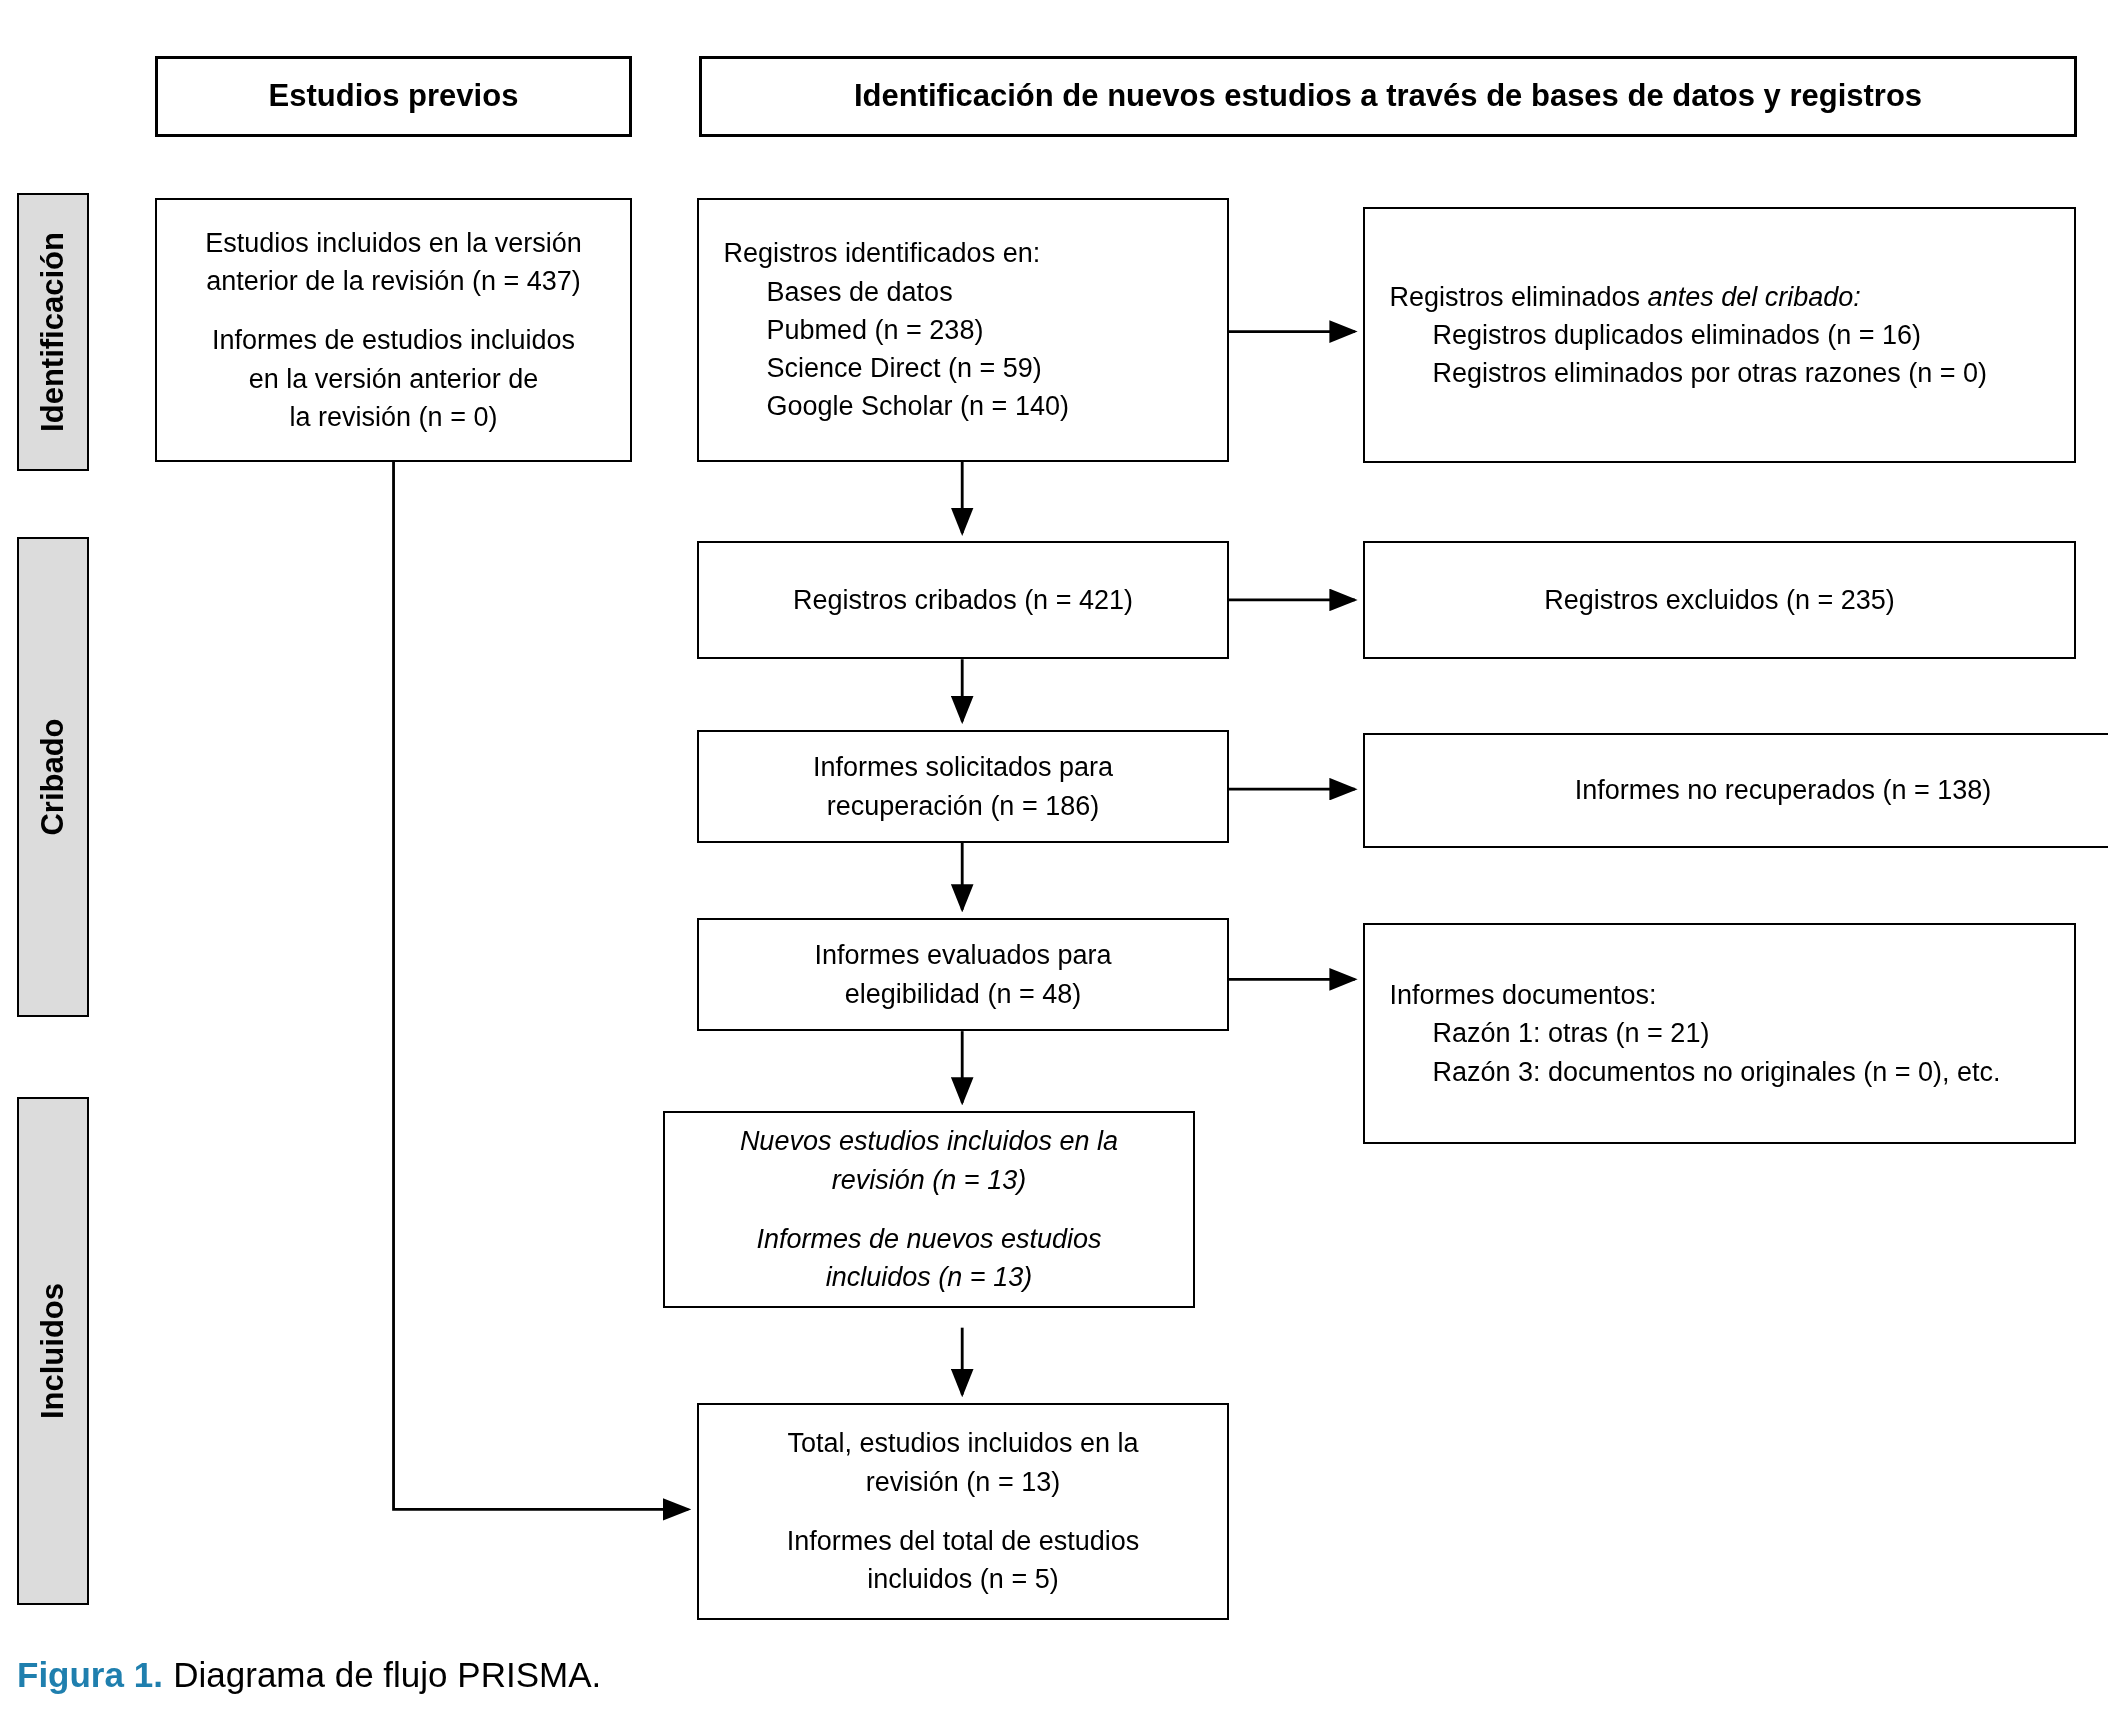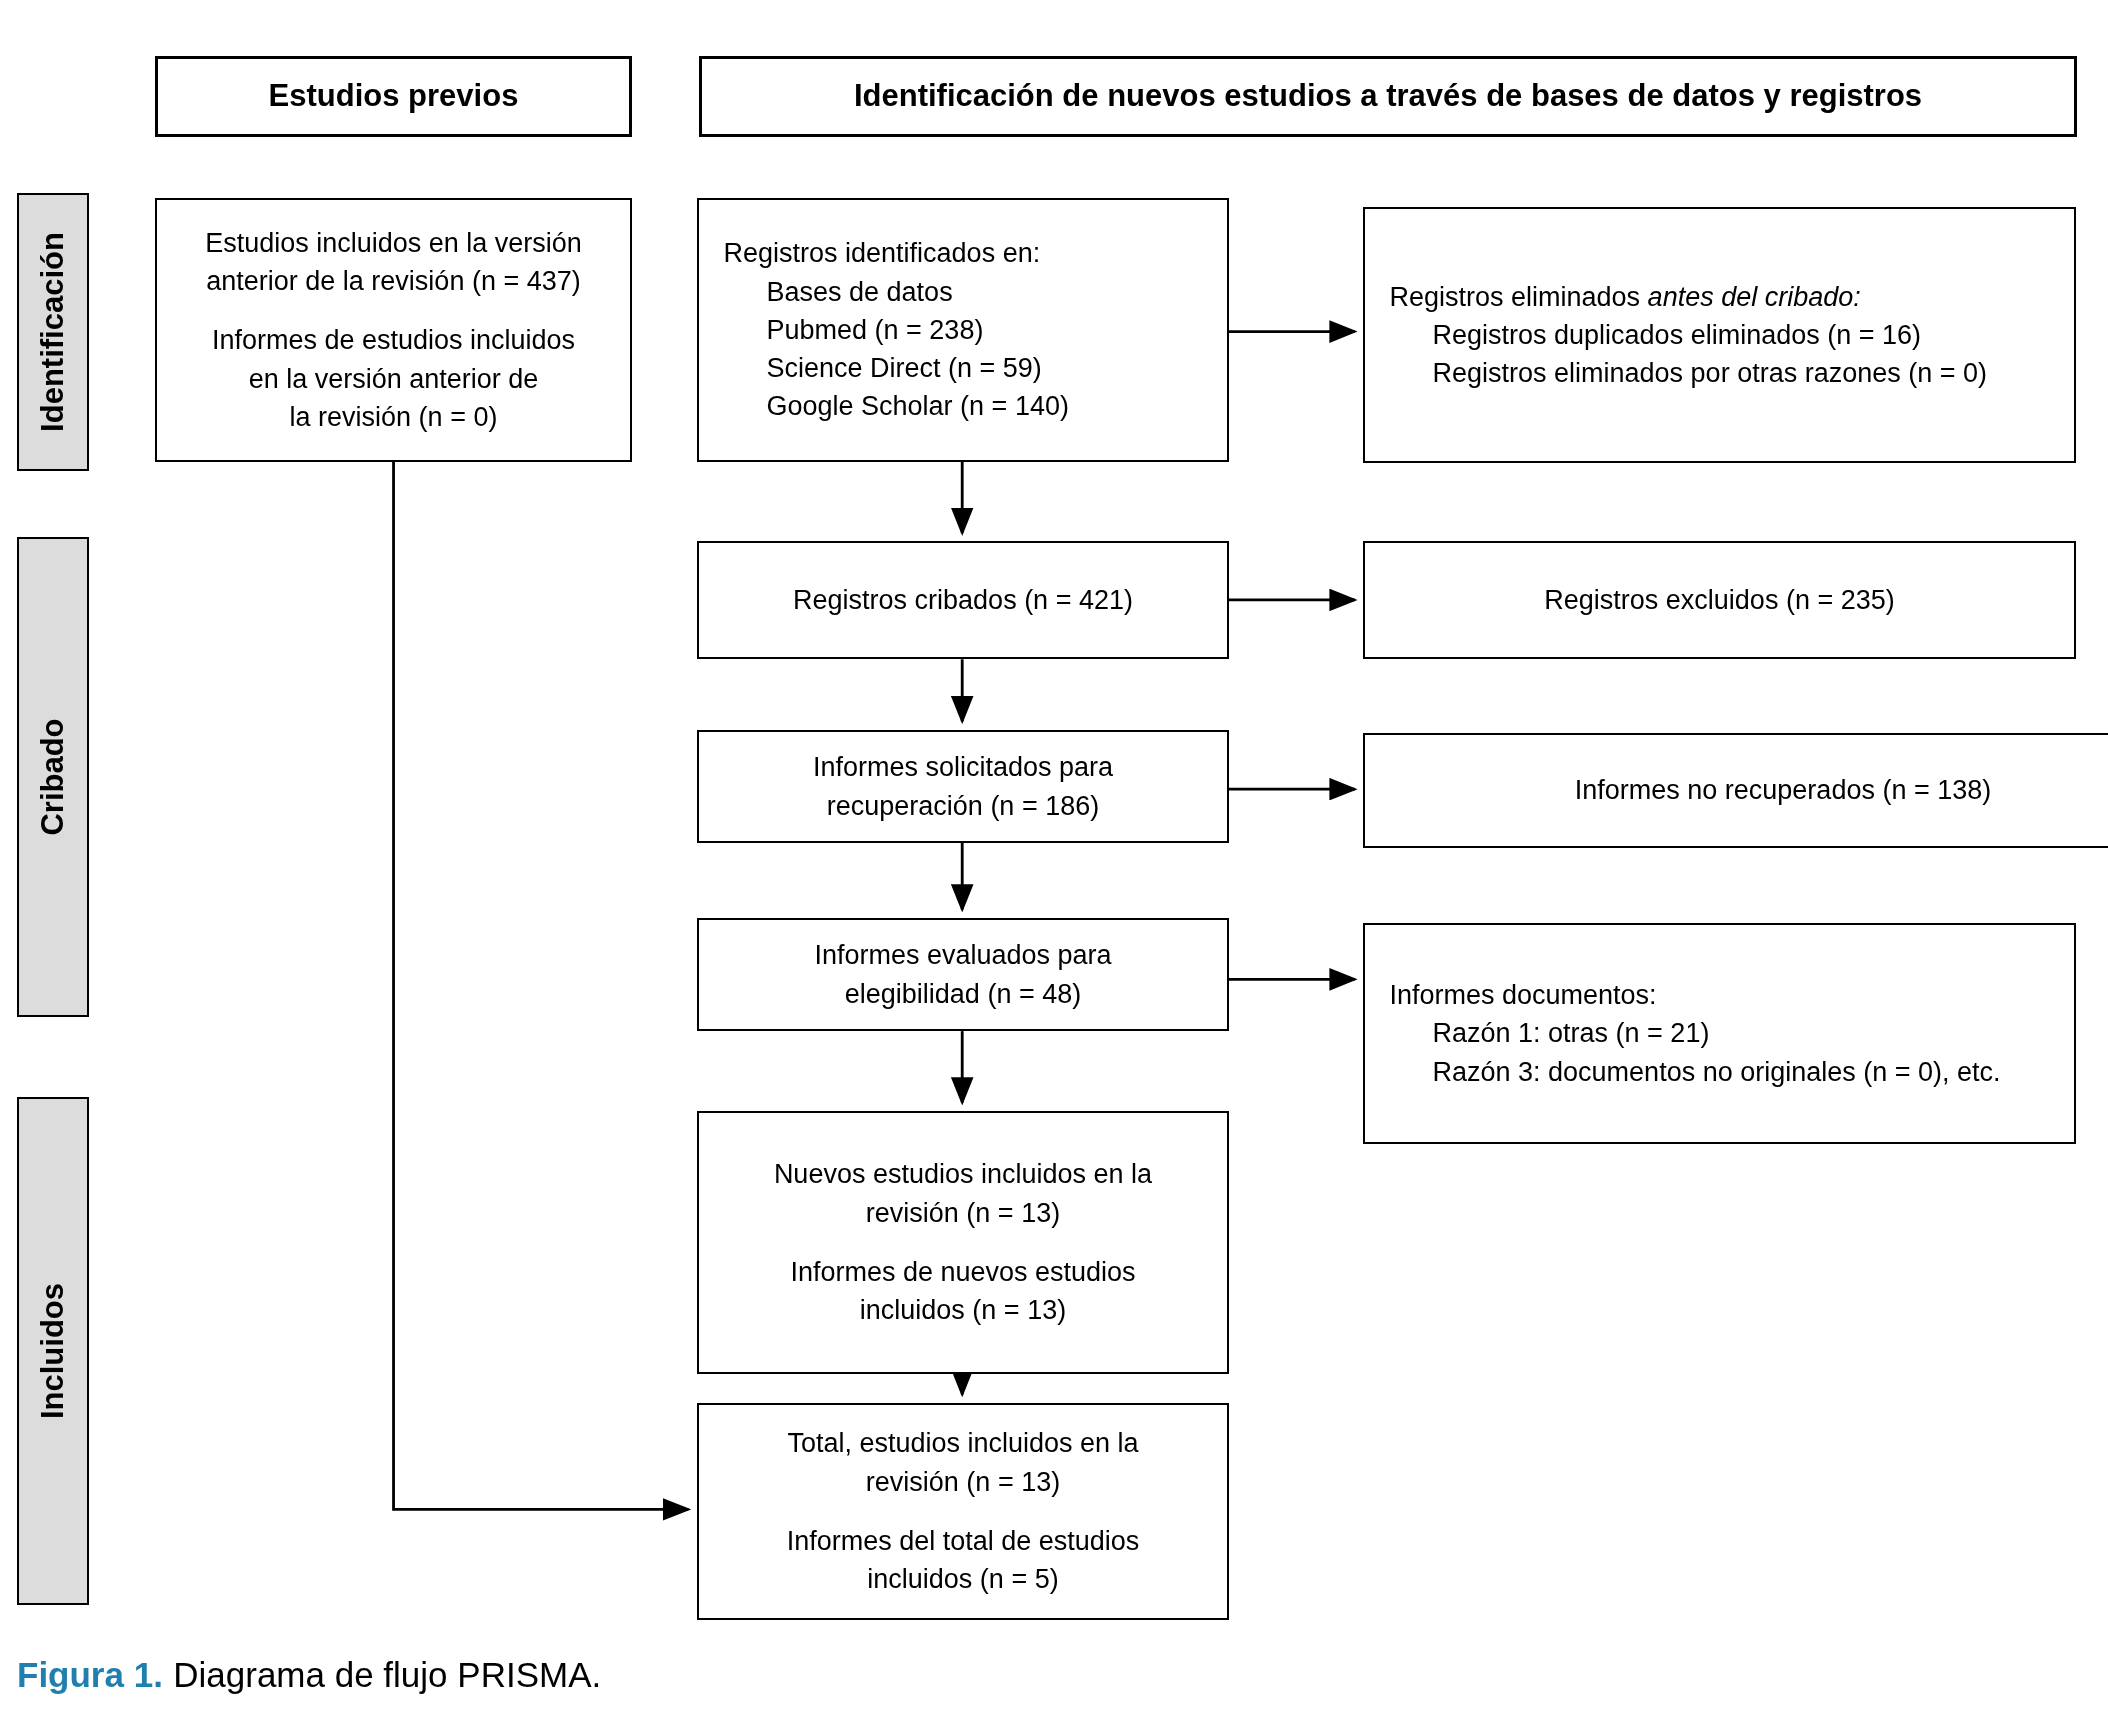--- a/index.html
+++ b/index.html
@@ -134,21 +134,21 @@
   <div class="box center" style="left:697px; top:730px; width:532px; height:113px;">
     <div class="p">Informes solicitados para
 recuperación (n = 186)</div>
   </div>
 
   <div class="box center" style="left:697px; top:918px; width:532px; height:113px;">
     <div class="p">Informes evaluados para
 elegibilidad (n = 48)</div>
   </div>
 
-  <div class="box center" style="left:697px; top:1111px; width:532px; height:263px;">
+  <div class="box center" style="left:663px; top:1111px; width:532px; height:197px;font-style:italic;">
     <div class="p">Nuevos estudios incluidos en la
 revisión (n = 13)</div>
     <div class="p">Informes de nuevos estudios
 incluidos (n = 13)</div>
   </div>
 
   <div class="box center" style="left:697px; top:1403px; width:532px; height:217px;">
     <div class="p">Total, estudios incluidos en la
 revisión (n = 13)</div>
     <div class="p">Informes del total de estudios

